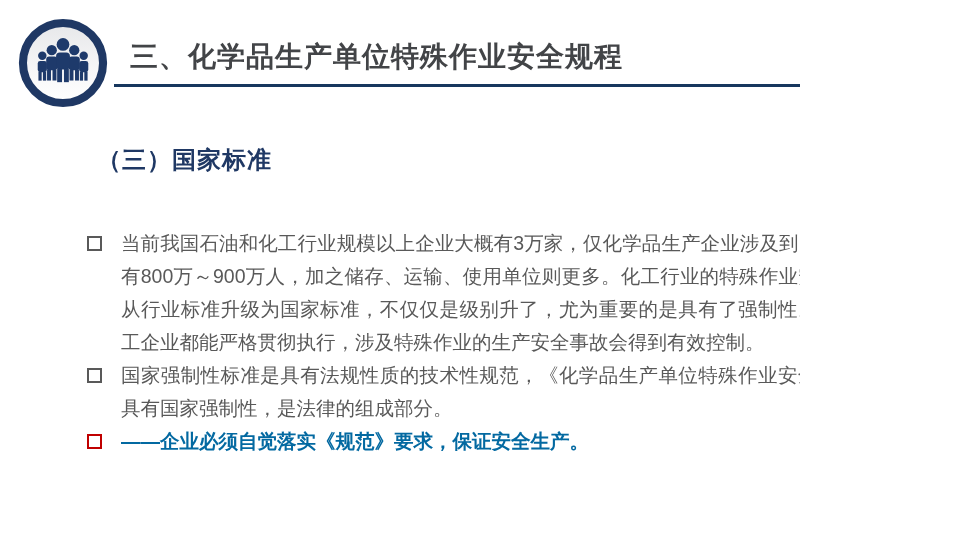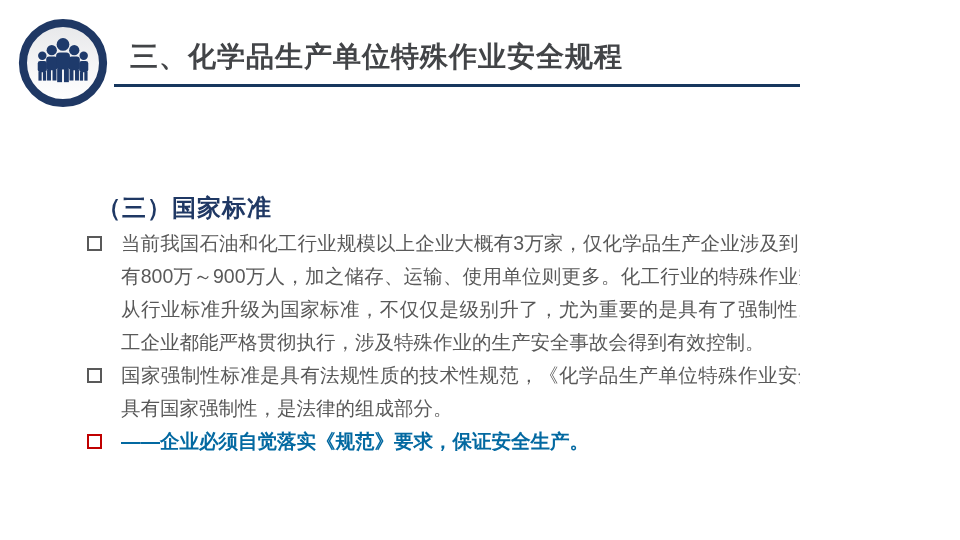--- a/index.html
+++ b/index.html
@@ -20,21 +20,21 @@
     letter-spacing:1px;white-space:nowrap;
   }
   .header-rule{
     position:absolute;left:114px;top:84px;width:757px;height:3px;
     background:#17375e;
   }
   
   .section-heading{
     position:absolute;left:97px;top:144px;
     font-size:24px;font-weight:bold;color:#1f3864;
-    letter-spacing:1px;white-space:nowrap;margin-top:48px;
+    letter-spacing:1px;white-space:nowrap;
   }
   
   .body-block{
     position:absolute;left:87px;top:219px;width:790px;margin-top:8px;
   }
   .bullet-row{
     display:flex;align-items:flex-start;
   }
   .bullet-marker{
     flex:0 0 auto;

